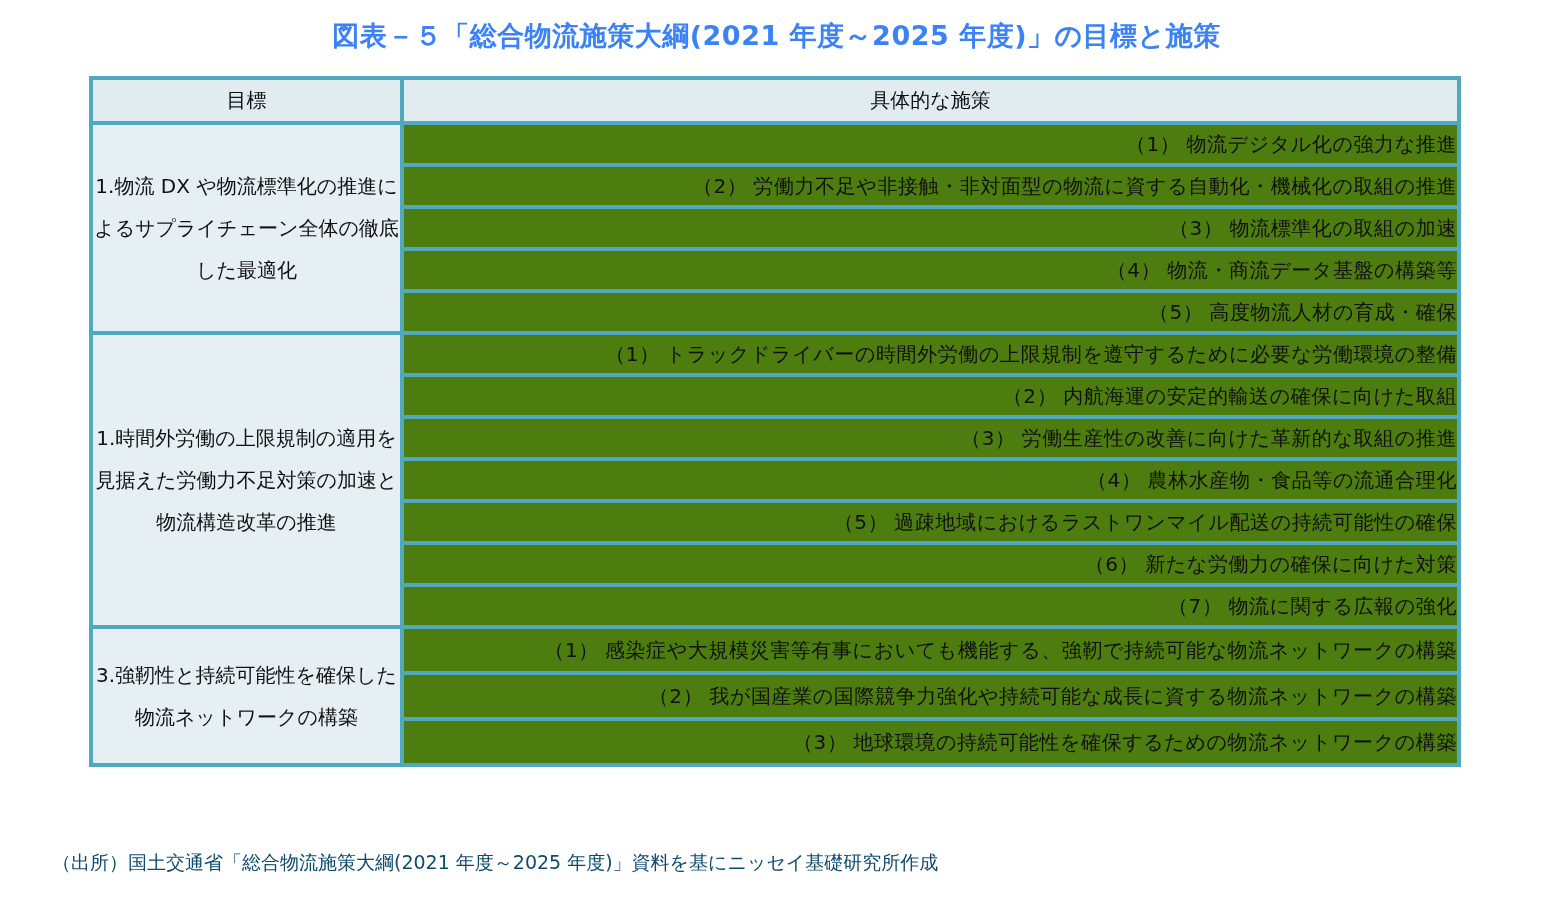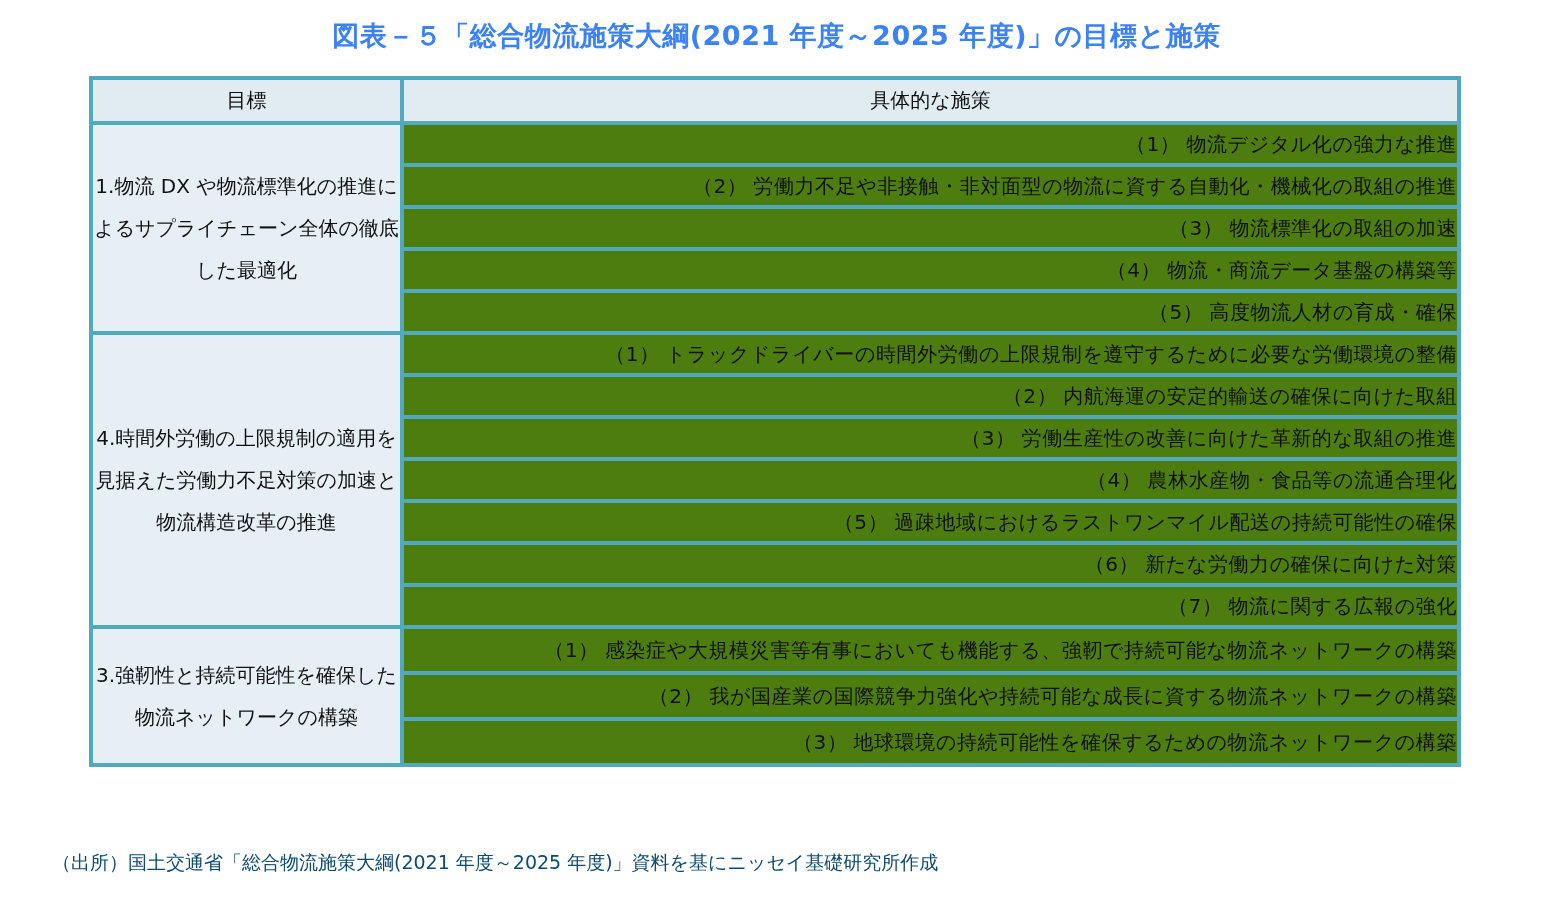--- a/index.html
+++ b/index.html
@@ -68,21 +68,21 @@
       <td class="measure"><span class="num">（3）</span><span>物流標準化の取組の加速</span></td>
     </tr>
     <tr class="g1">
       <td class="measure"><span class="num">（4）</span><span>物流・商流データ基盤の構築等</span></td>
     </tr>
     <tr class="g1">
       <td class="measure"><span class="num">（5）</span><span>高度物流人材の育成・確保</span></td>
     </tr>
 
     <tr class="g2">
-      <td class="goal" rowspan="7">4.時間外労働の上限規制の適用を見据えた労働力不足対策の加速と物流構造改革の推進</td>
+      <td class="goal" rowspan="7">1.時間外労働の上限規制の適用を見据えた労働力不足対策の加速と物流構造改革の推進</td>
       <td class="measure"><span class="num">（1）</span><span>トラックドライバーの時間外労働の上限規制を遵守するために必要な労働環境の整備</span></td>
     </tr>
     <tr class="g2">
       <td class="measure"><span class="num">（2）</span><span>内航海運の安定的輸送の確保に向けた取組</span></td>
     </tr>
     <tr class="g2">
       <td class="measure"><span class="num">（3）</span><span>労働生産性の改善に向けた革新的な取組の推進</span></td>
     </tr>
     <tr class="g2">
       <td class="measure"><span class="num">（4）</span><span>農林水産物・食品等の流通合理化</span></td>

